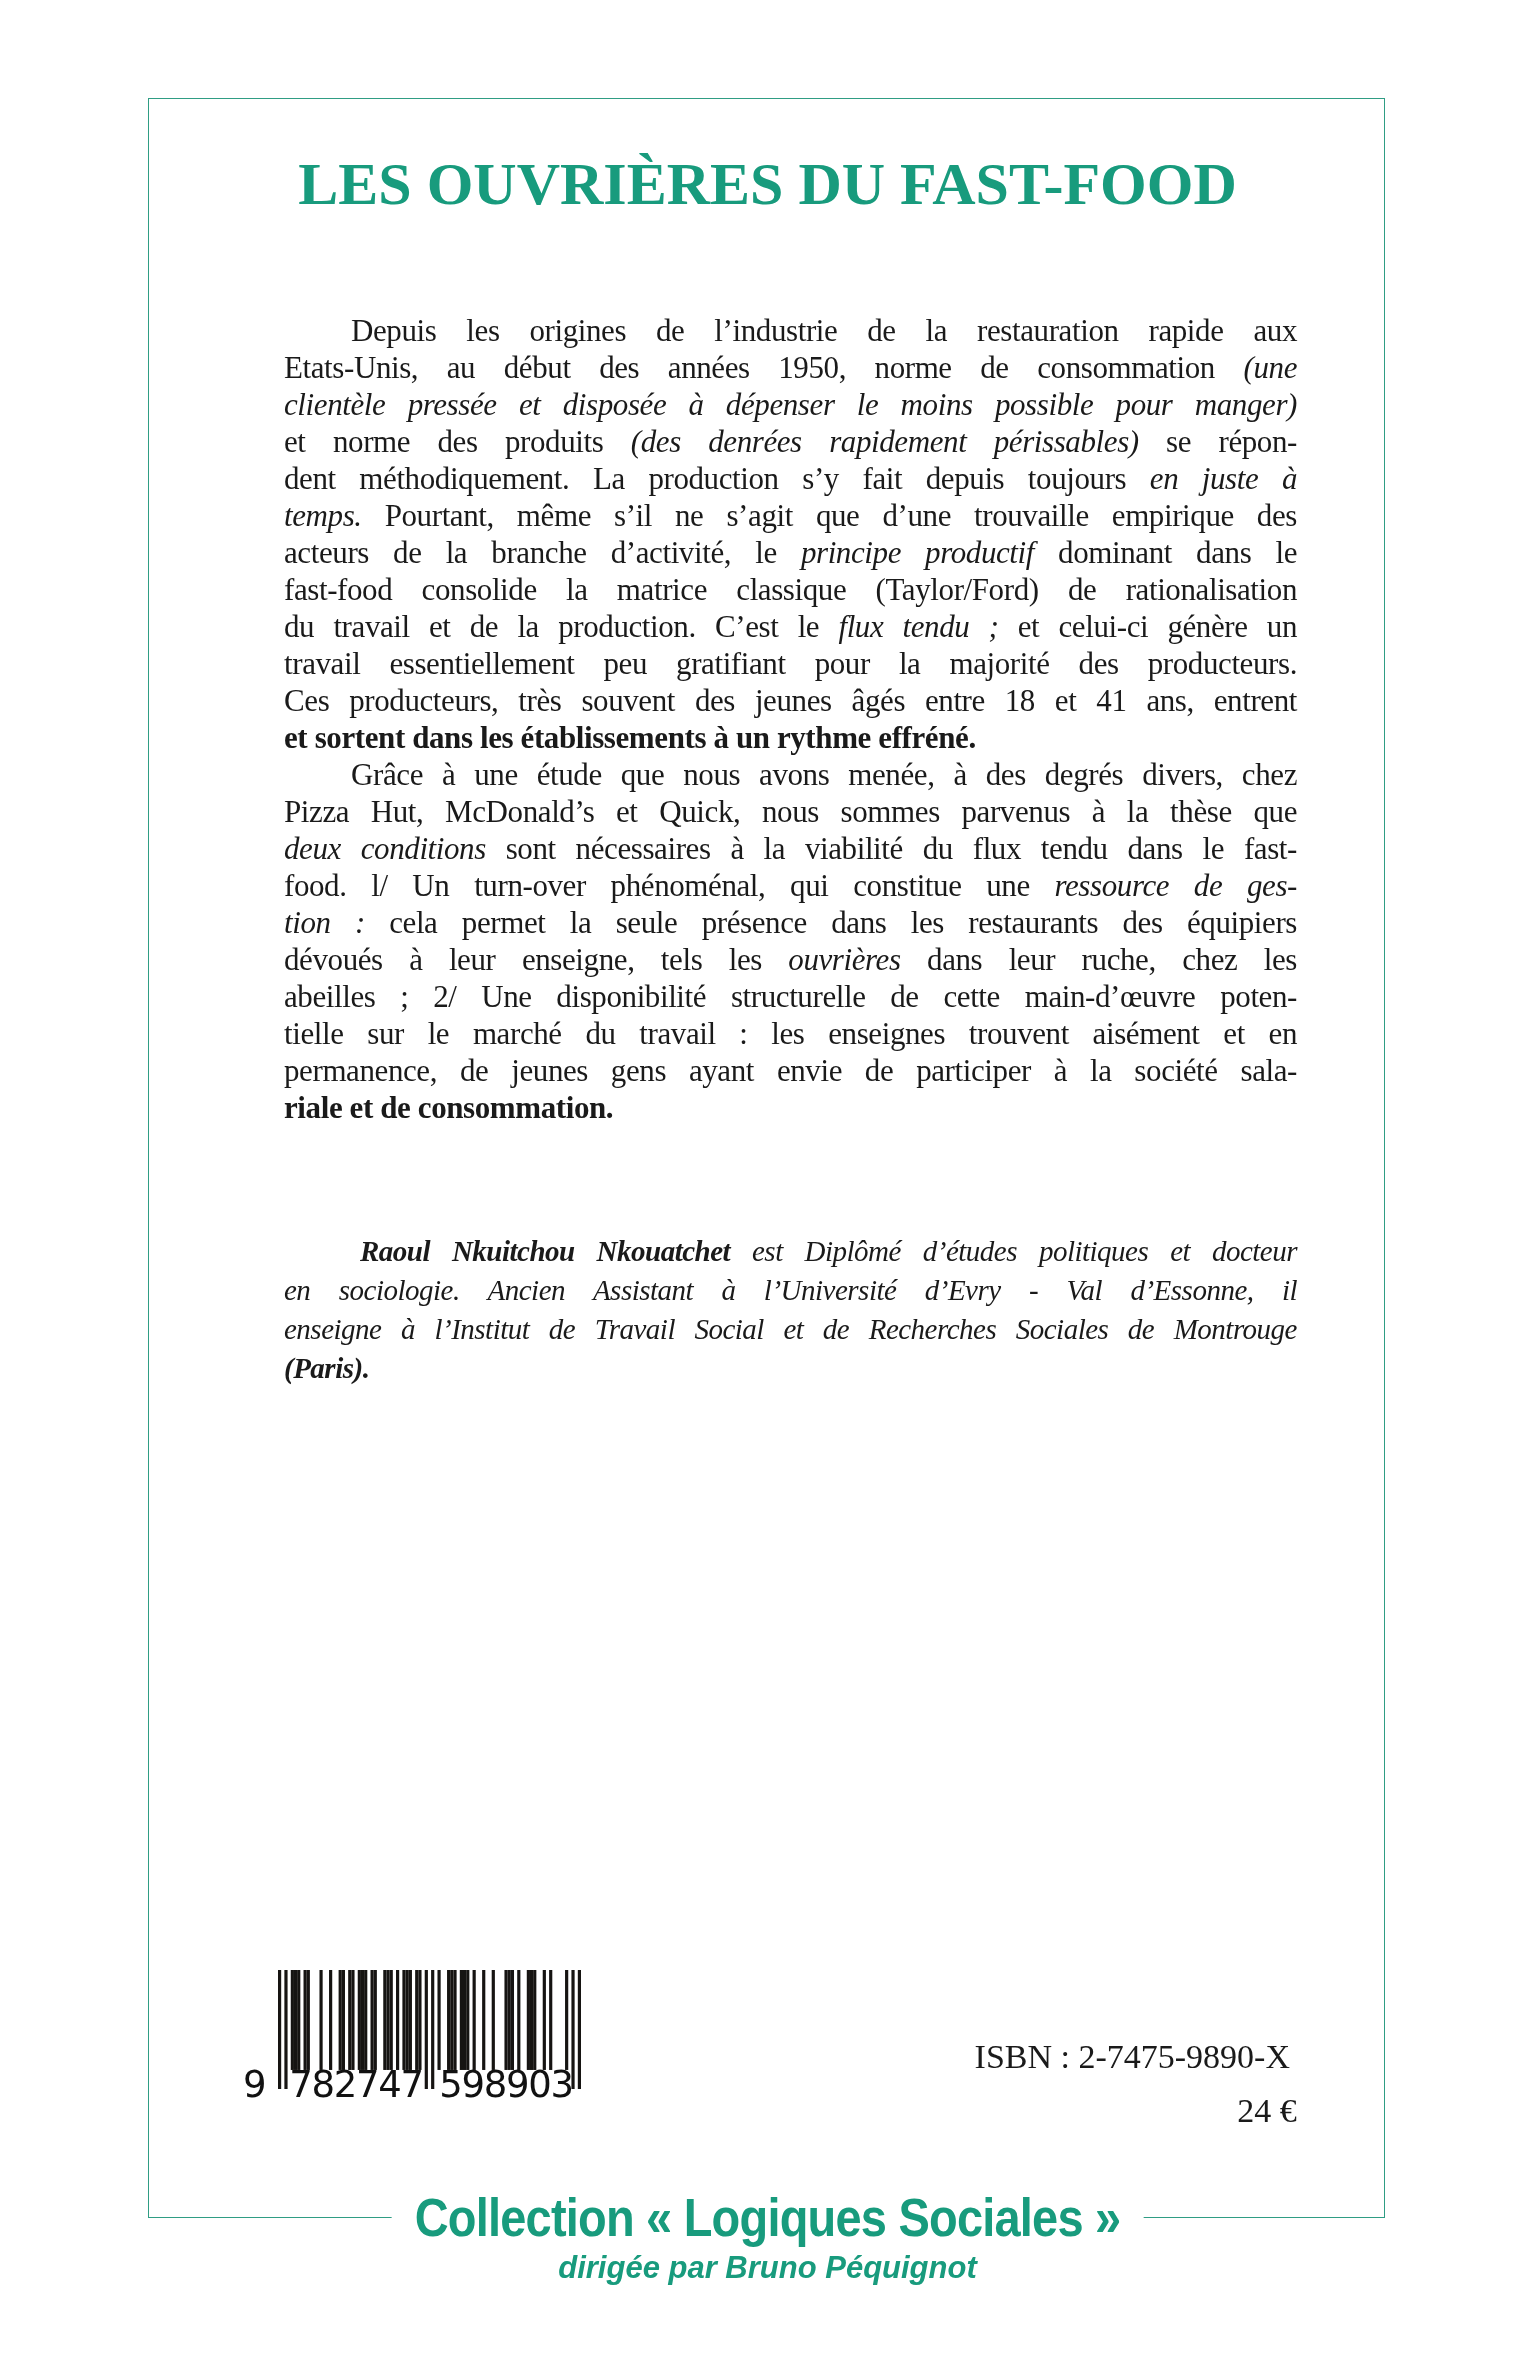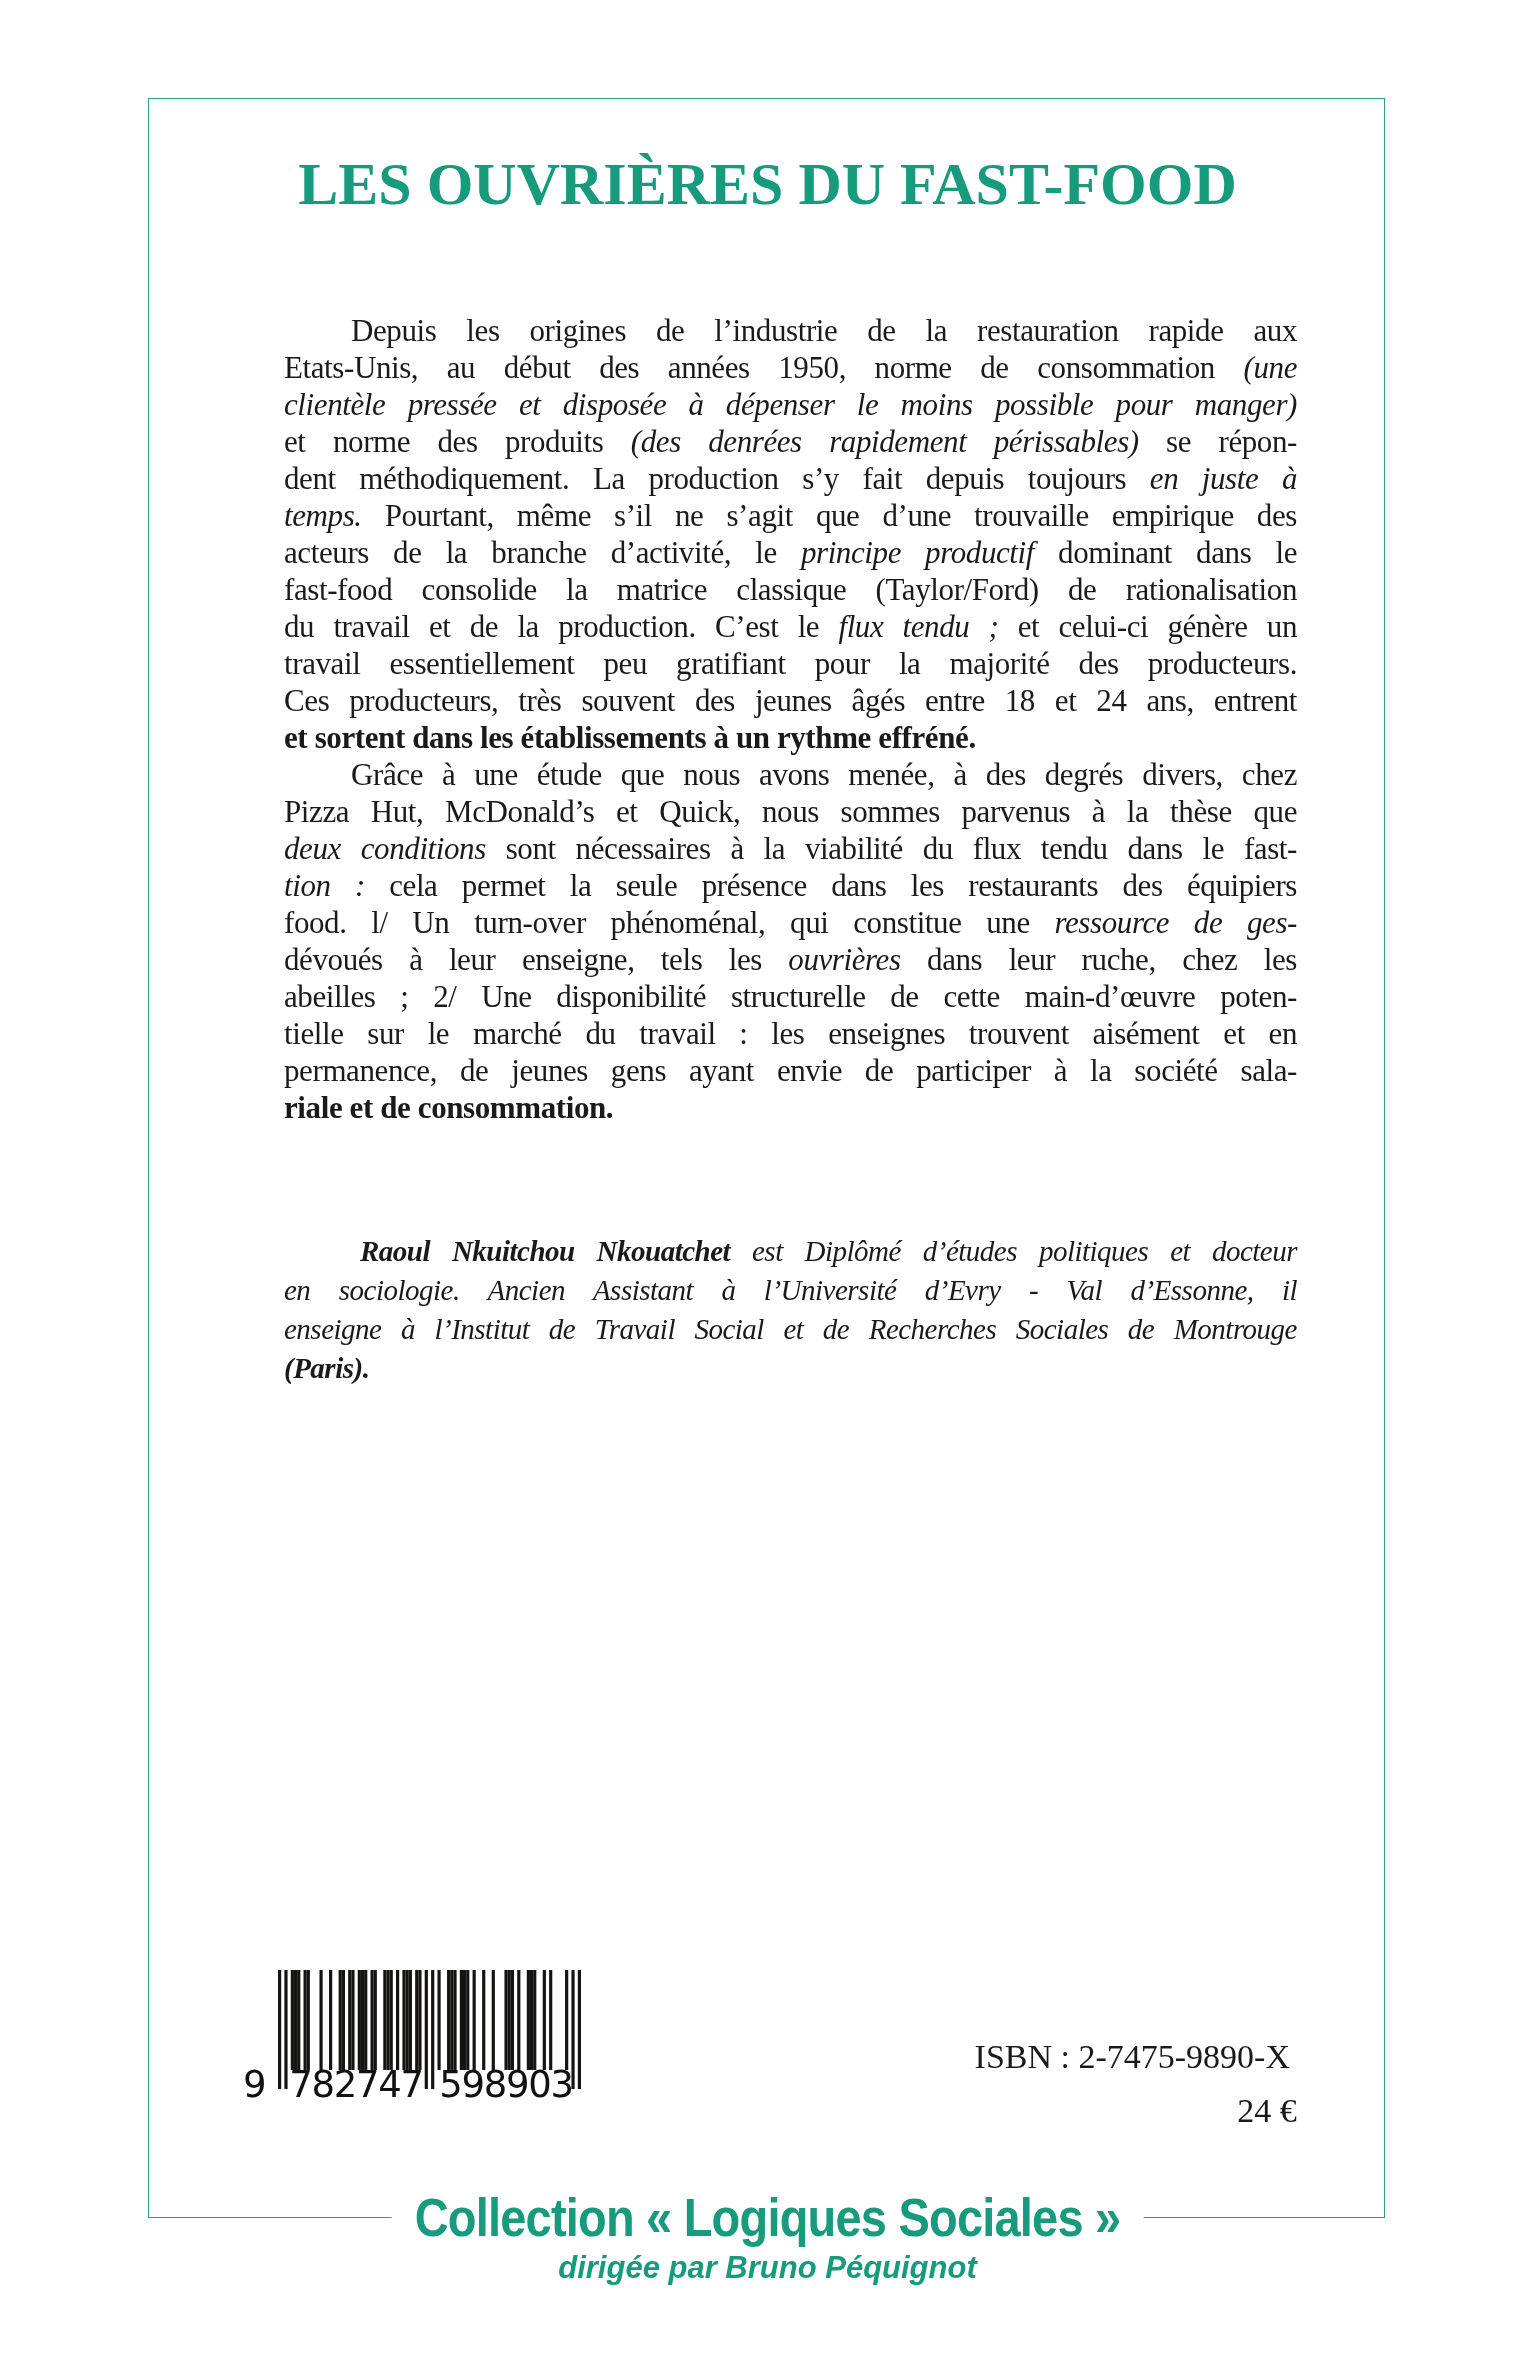--- a/index.html
+++ b/index.html
@@ -137,29 +137,29 @@
         <div class="ln first"><span>Depuis les origines de l’industrie de la restauration rapide aux</span></div>
         <div class="ln"><span>Etats-Unis, au début des années 1950, norme de consommation </span><span class="i">(une</span></div>
         <div class="ln"><span class="i">clientèle pressée et disposée à dépenser le moins possible pour manger)</span></div>
         <div class="ln"><span>et norme des produits </span><span class="i">(des denrées rapidement périssables)</span><span> se répon-</span></div>
         <div class="ln"><span>dent méthodiquement. La production s’y fait depuis toujours </span><span class="i">en juste à</span></div>
         <div class="ln"><span class="i">temps.</span><span> Pourtant, même s’il ne s’agit que d’une trouvaille empirique des</span></div>
         <div class="ln"><span>acteurs de la branche d’activité, le </span><span class="i">principe productif</span><span> dominant dans le</span></div>
         <div class="ln"><span>fast-food consolide la matrice classique (Taylor/Ford) de rationalisation</span></div>
         <div class="ln"><span>du travail et de la production. C’est le </span><span class="i">flux tendu ;</span><span> et celui-ci génère un</span></div>
         <div class="ln"><span>travail essentiellement peu gratifiant pour la majorité des producteurs.</span></div>
-        <div class="ln"><span>Ces producteurs, très souvent des jeunes âgés entre 18 et 24 ans, entrent</span></div>
+        <div class="ln"><span>Ces producteurs, très souvent des jeunes âgés entre 18 et 41 ans, entrent</span></div>
         <div class="ln last"><span>et sortent dans les établissements à un rythme effréné.</span></div>
       </div>
     <div>
         <div class="ln first"><span>Grâce à une étude que nous avons menée, à des degrés divers, chez</span></div>
         <div class="ln"><span>Pizza Hut, McDonald’s et Quick, nous sommes parvenus à la thèse que</span></div>
         <div class="ln"><span class="i">deux conditions</span><span> sont nécessaires à la viabilité du flux tendu dans le fast-</span></div>
+        <div class="ln"><span>food. l/ Un turn-over phénoménal, qui constitue une </span><span class="i">ressource de ges-</span></div>
         <div class="ln"><span class="i">tion :</span><span> cela permet la seule présence dans les restaurants des équipiers</span></div>
-        <div class="ln"><span>food. l/ Un turn-over phénoménal, qui constitue une </span><span class="i">ressource de ges-</span></div>
         <div class="ln"><span>dévoués à leur enseigne, tels les </span><span class="i">ouvrières</span><span> dans leur ruche, chez les</span></div>
         <div class="ln"><span>abeilles ; 2/ Une disponibilité structurelle de cette main-d’œuvre poten-</span></div>
         <div class="ln"><span>tielle sur le marché du travail : les enseignes trouvent aisément et en</span></div>
         <div class="ln"><span>permanence, de jeunes gens ayant envie de participer à la société sala-</span></div>
         <div class="ln last"><span>riale et de consommation.</span></div>
       </div>
   </div>
 
   <div class="bio-block">
       <div class="ln first"><span class="i b">Raoul Nkuitchou Nkouatchet</span><span class="i"> est Diplômé d’études politiques et docteur</span></div>

